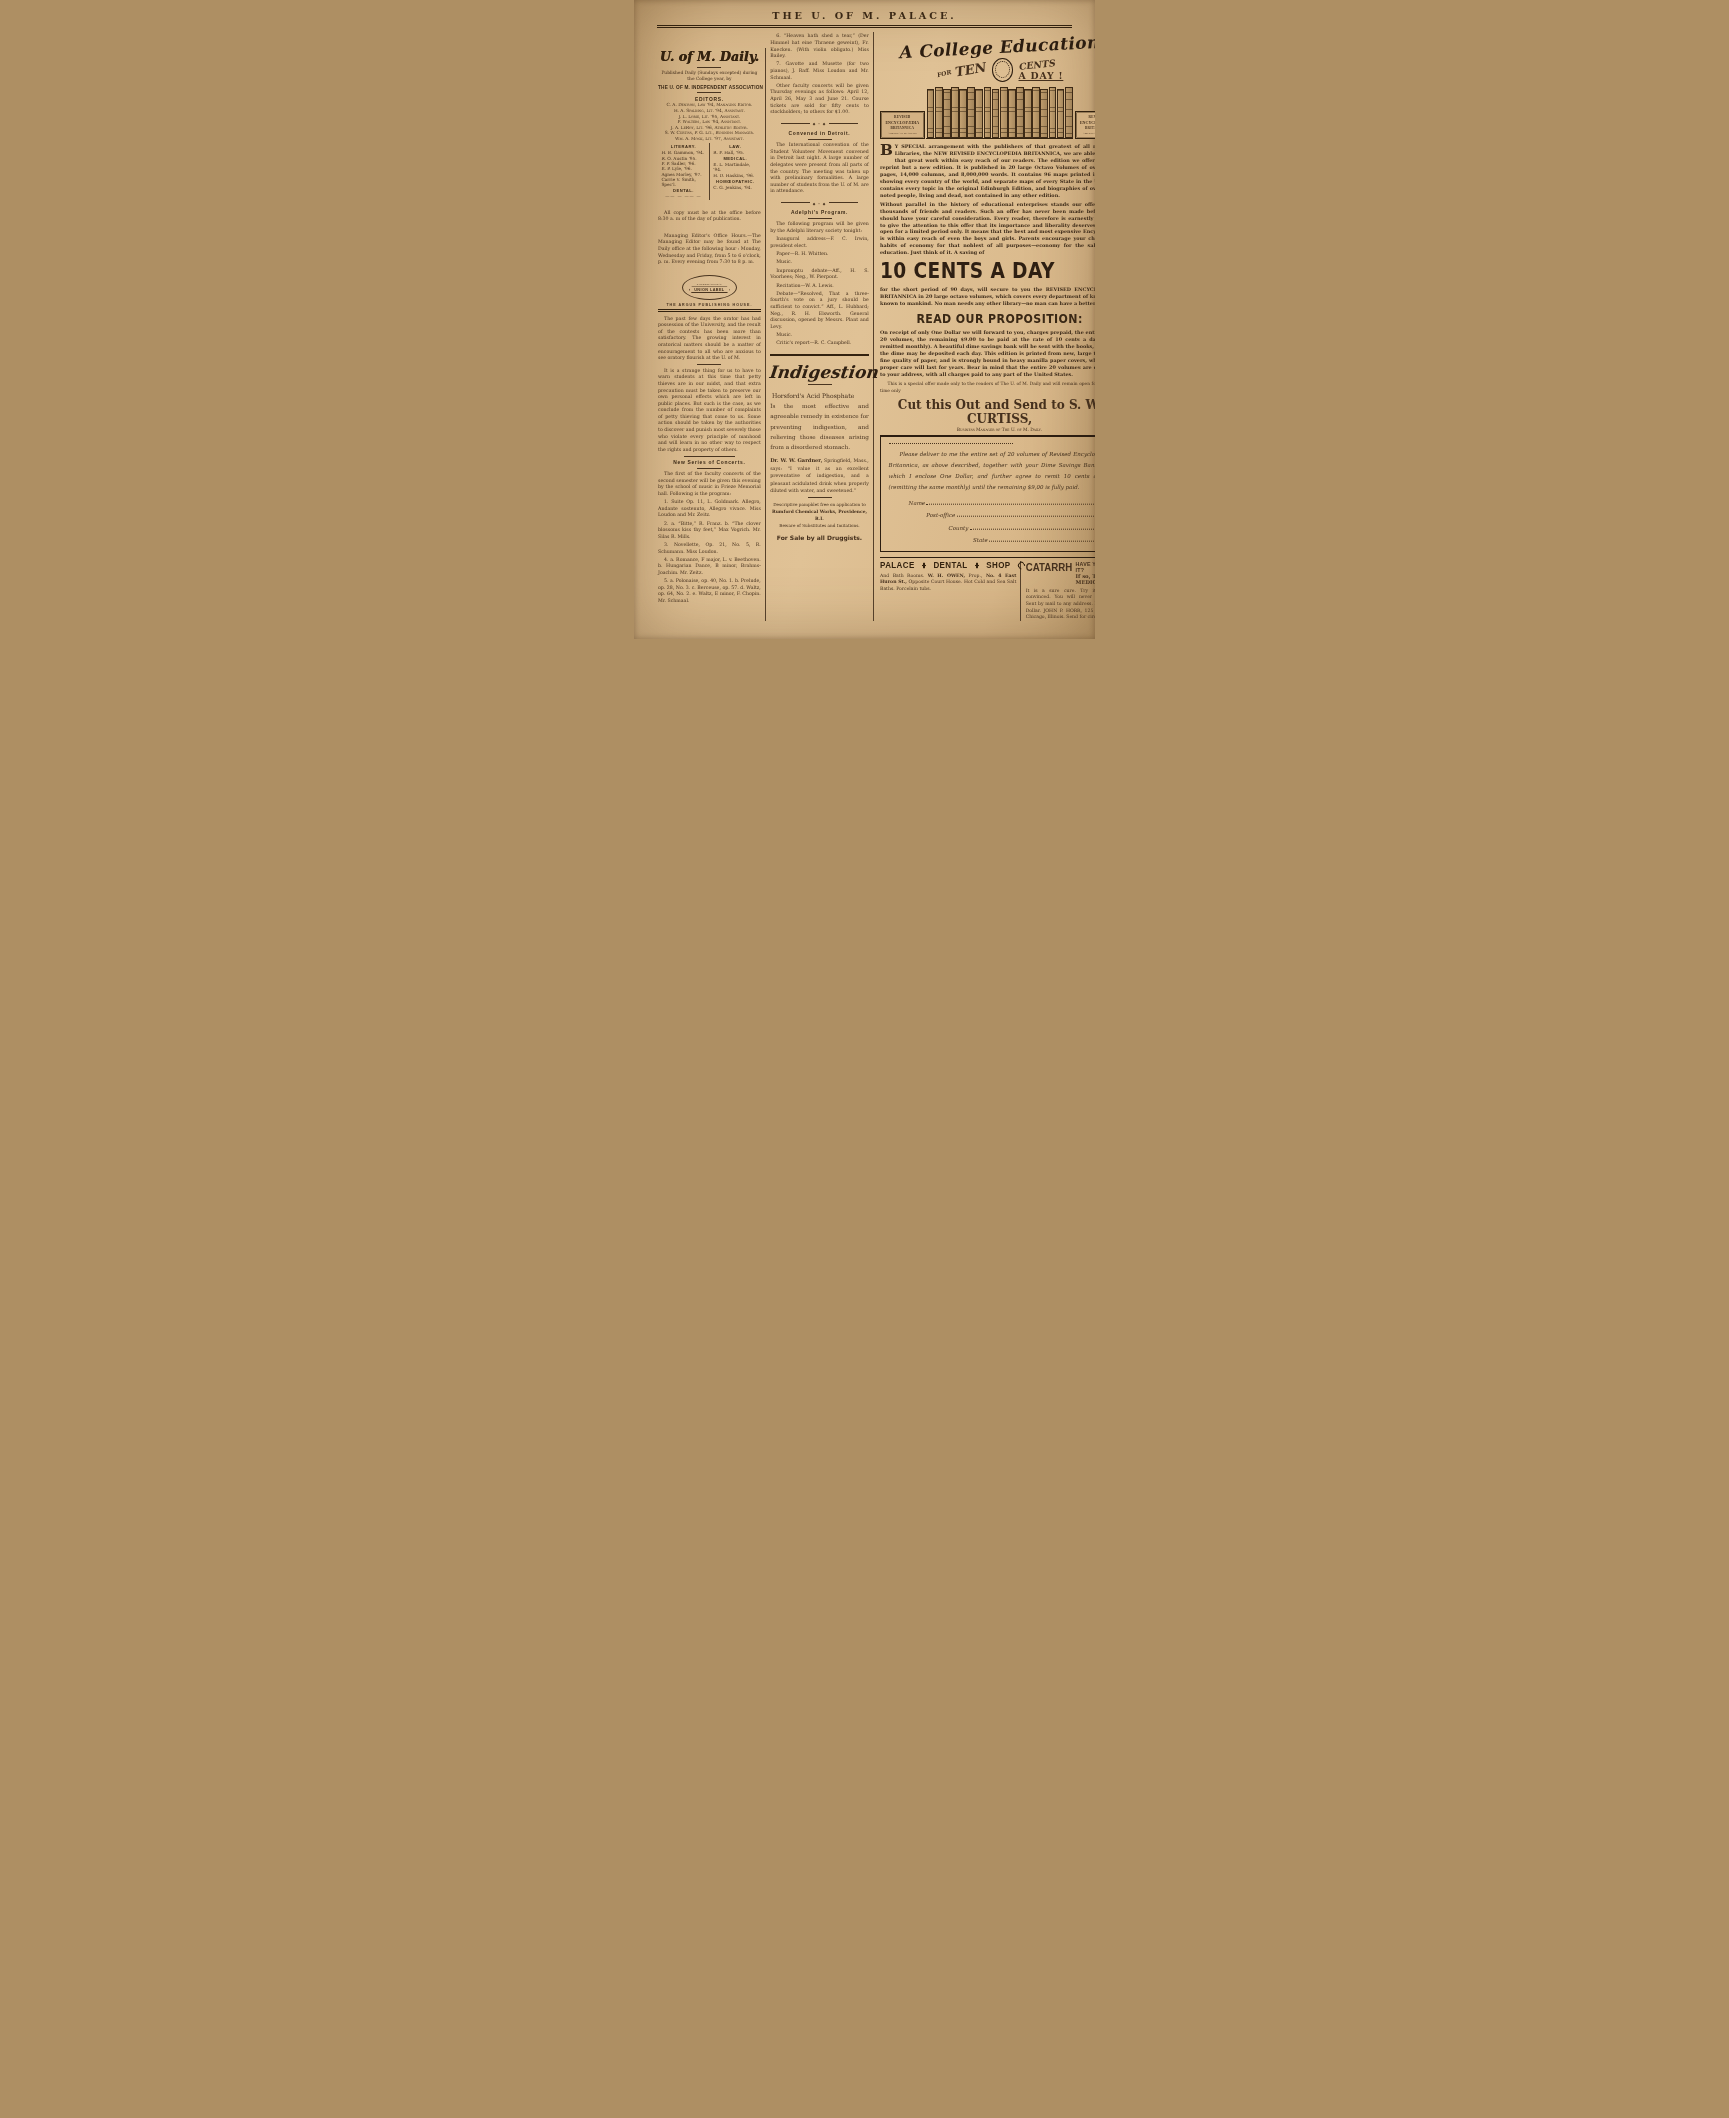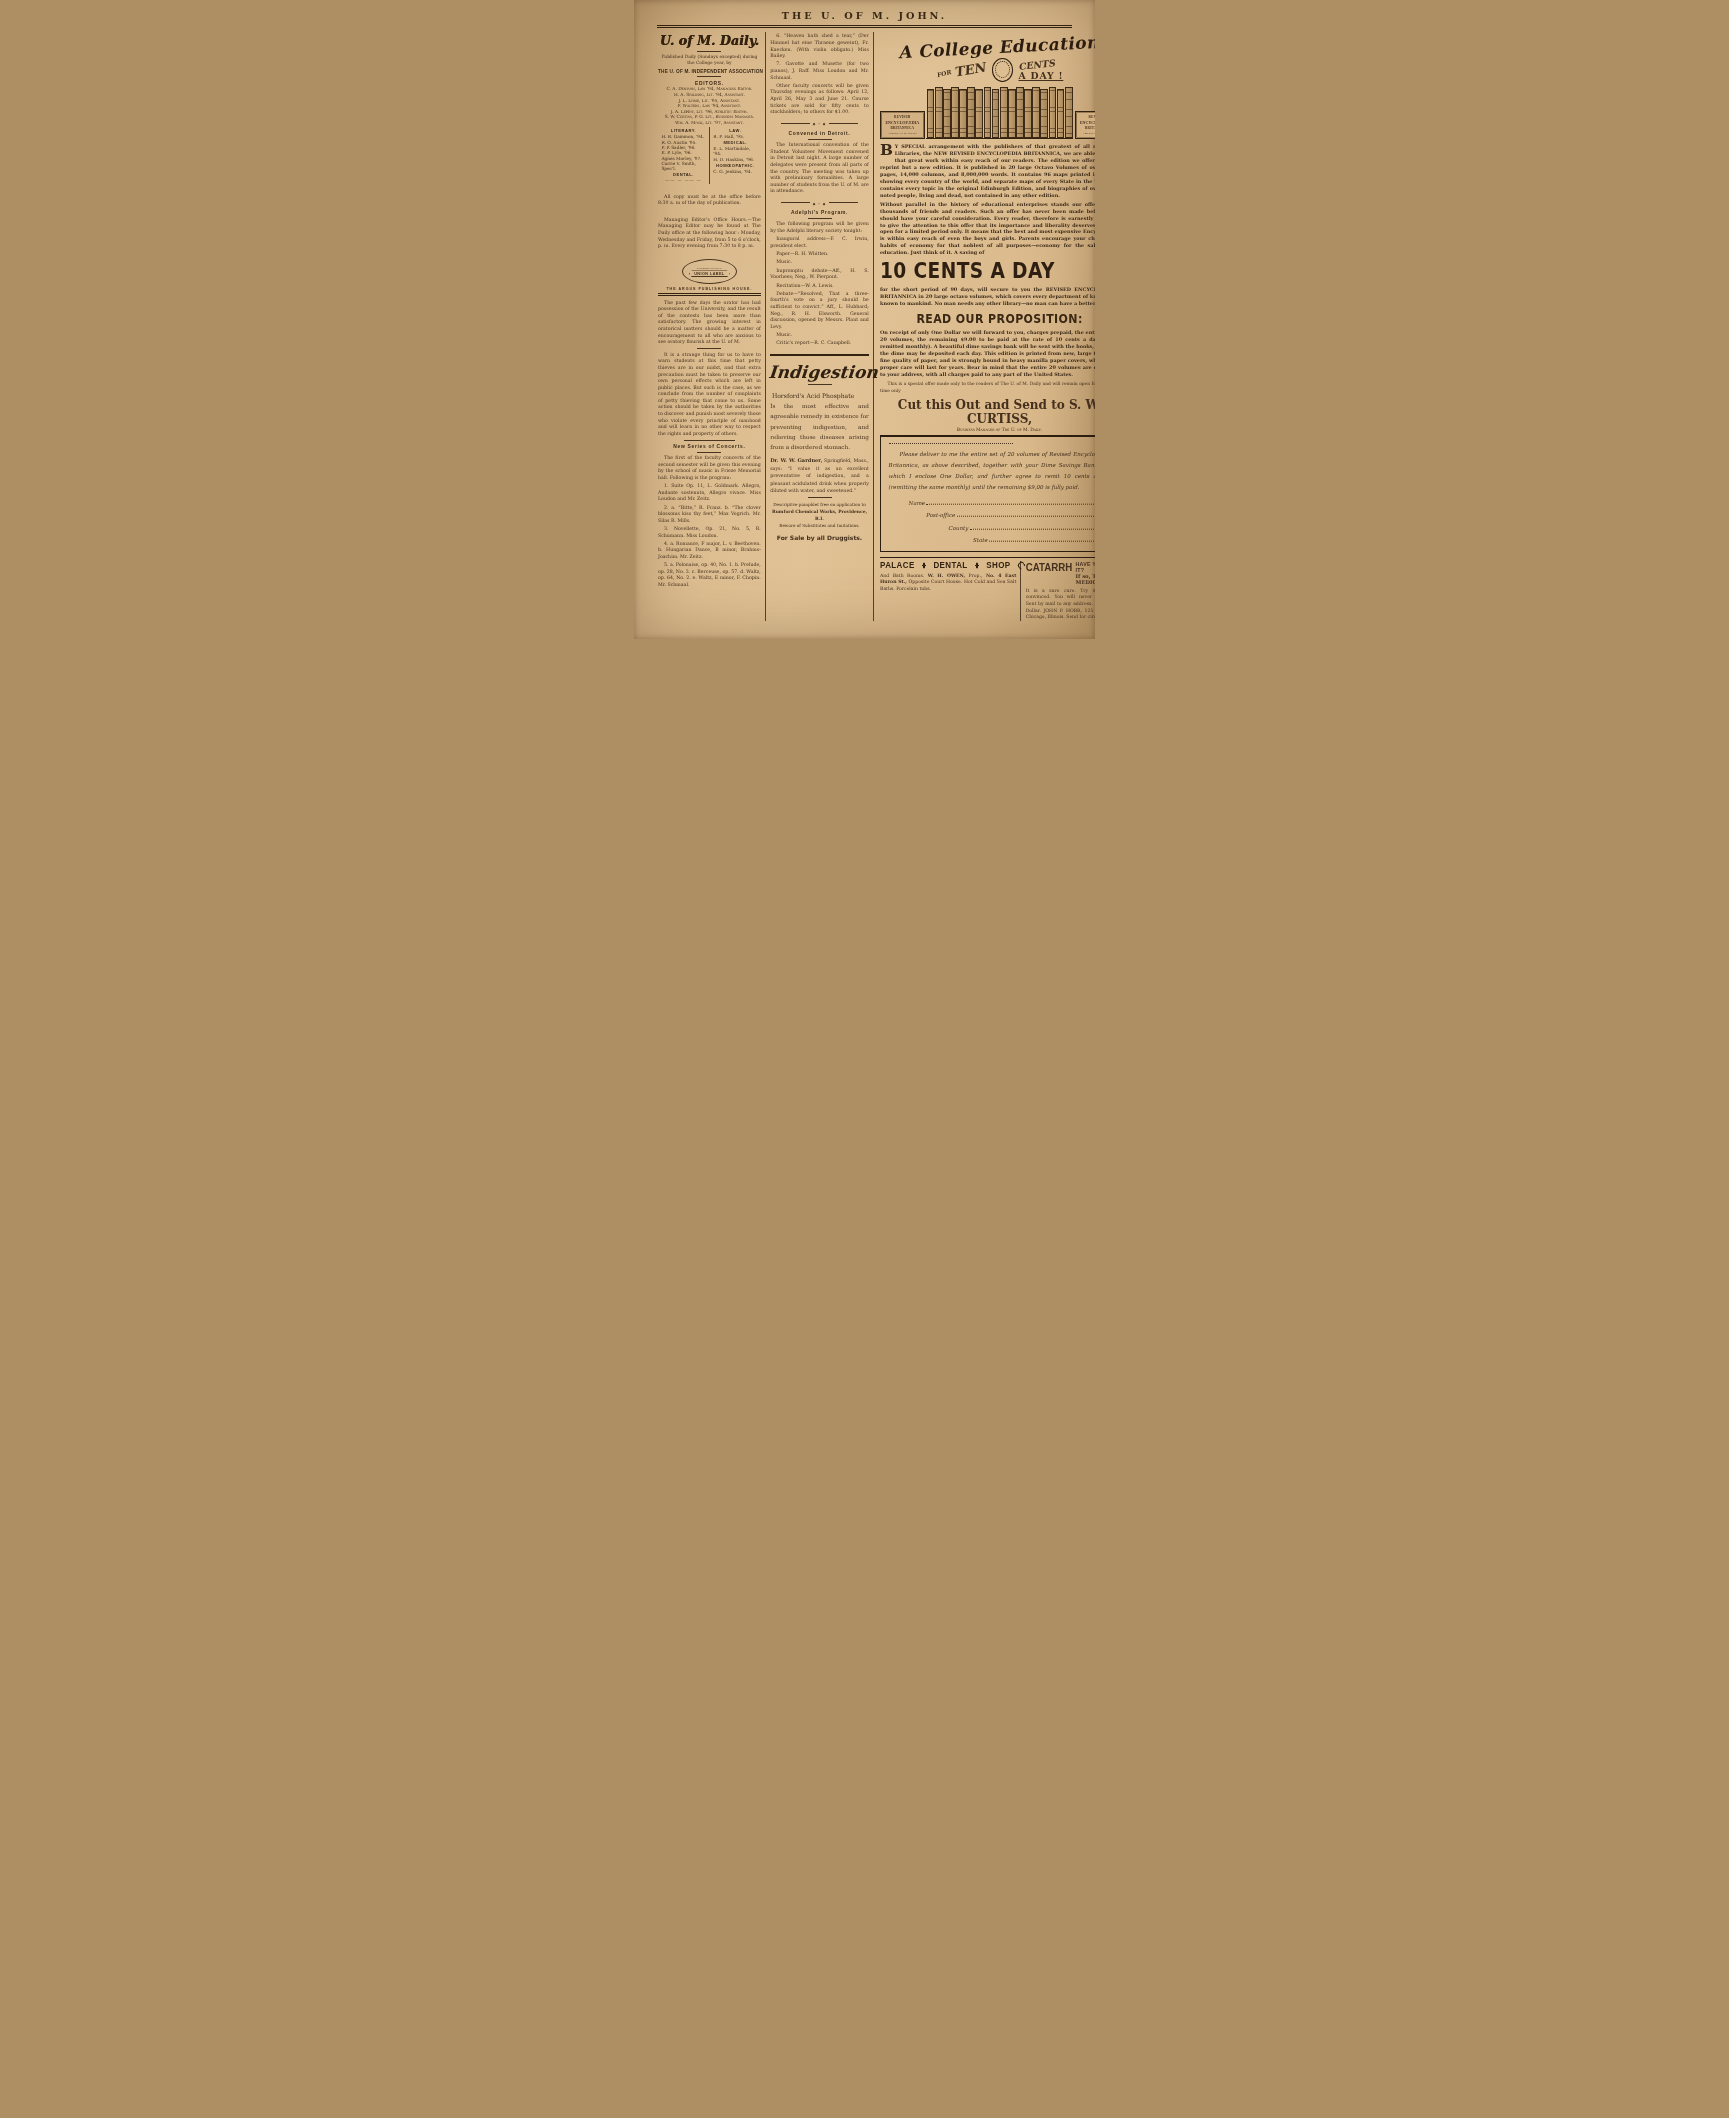--- a/index.html
+++ b/index.html
@@ -10,21 +10,21 @@
   .page{width:461px;height:639px;margin:0 auto;position:relative;overflow:hidden;
     background:linear-gradient(105deg,#c7a678 0%,#d9b98c 15%,#e0c296 50%,#d9b88a 82%,#c3a273 100%);
     box-shadow:inset 0 0 64px rgba(90,60,25,.38), inset 0 0 6px rgba(70,45,20,.4);}
   
   .mast{padding-top:10.2px;text-align:center;}
   .mast h1{margin:0;font-family:"DejaVu Serif",serif;font-weight:700;font-size:9.7px;letter-spacing:3px;color:#3a2815;}
   .mastrule{margin:3.8px 23px 0;border-top:1.3px solid var(--ink2);border-bottom:0.4px solid var(--ink2);height:1.3px;}
   
   .columns{display:flex;align-items:stretch;padding:3.4px 17px 0 24px;box-sizing:border-box;}
   .col{box-sizing:border-box;}
-  .col-left{width:108px;padding-right:4.2px;border-right:0.4px solid #55402a;}
+  .col-left{width:108px;padding-right:4.2px;border-right:0.4px solid #55402a;margin-top:16px;}
   .col-mid{width:108px;padding:0 4.2px;border-right:0.4px solid #55402a;}
   .col-right{flex:1;padding-left:6px;}
   
   .srule{width:24px;margin:2.5px auto;border-top:0.6px solid var(--rule);}
   .srule.wide{width:51px;}
   .dblrule{border-top:1.3px solid var(--ink2);border-bottom:0.4px solid var(--ink2);height:1.3px;margin:2.5px 0 3.4px;}
   .thickrule{border-top:1.7px solid var(--ink2);border-bottom:0.4px solid var(--ink2);height:0.8px;margin:0 0 3.4px;}
   .wavy{overflow:hidden;height:3.8px;margin:3px 0;color:var(--rule);text-align:center;}
   .wavy::after{content:"~~~~~~~~~~~~~~~~~~~~~~~~~~~~~~~~~~~~~~~~~~~~~~~~~~~~";font:700 5.1px "DejaVu Sans",sans-serif;letter-spacing:-0.4px;line-height:3px;}
   .orn{display:flex;align-items:center;gap:2.5px;margin:3.8px 11px;color:var(--rule);}
@@ -105,21 +105,21 @@
   .cq{display:flex;flex-direction:column;}
   .cq1{font-family:"Liberation Sans",sans-serif;font-weight:700;font-size:5.3px;letter-spacing:0.2px;}
   .cq2{font-weight:700;font-size:5.3px;}
 </style>
 </head>
 <body>
 
 <div class="page">
 
   <header class="mast">
-    <h1>THE U. OF M. JOHN.</h1>
+    <h1>THE U. OF M. PALACE.</h1>
     <div class="mastrule"></div>
   </header>
 
   <div class="columns">
 
     <section class="col col-left">
       <div class="nameplate">U. of M. Daily.</div>
       <div class="srule"></div>
       <p class="pub">Published Daily (Sundays excepted) during the College year, by</p>
       <p class="assoc">THE U. OF M. INDEPENDENT ASSOCIATION</p>

